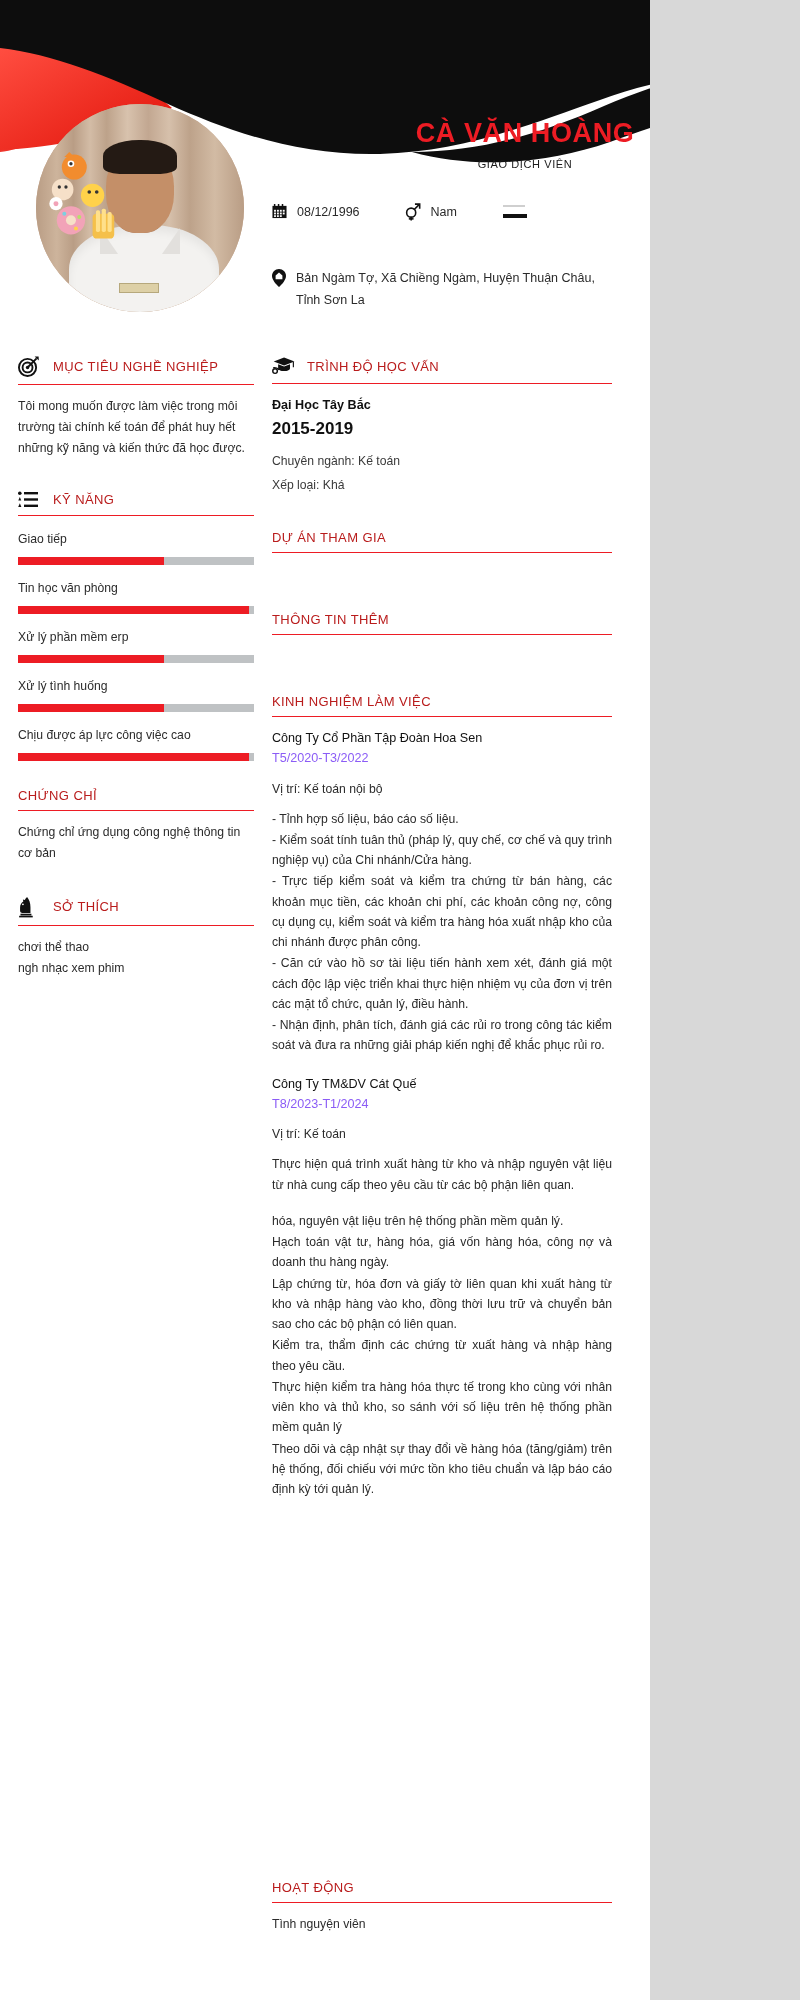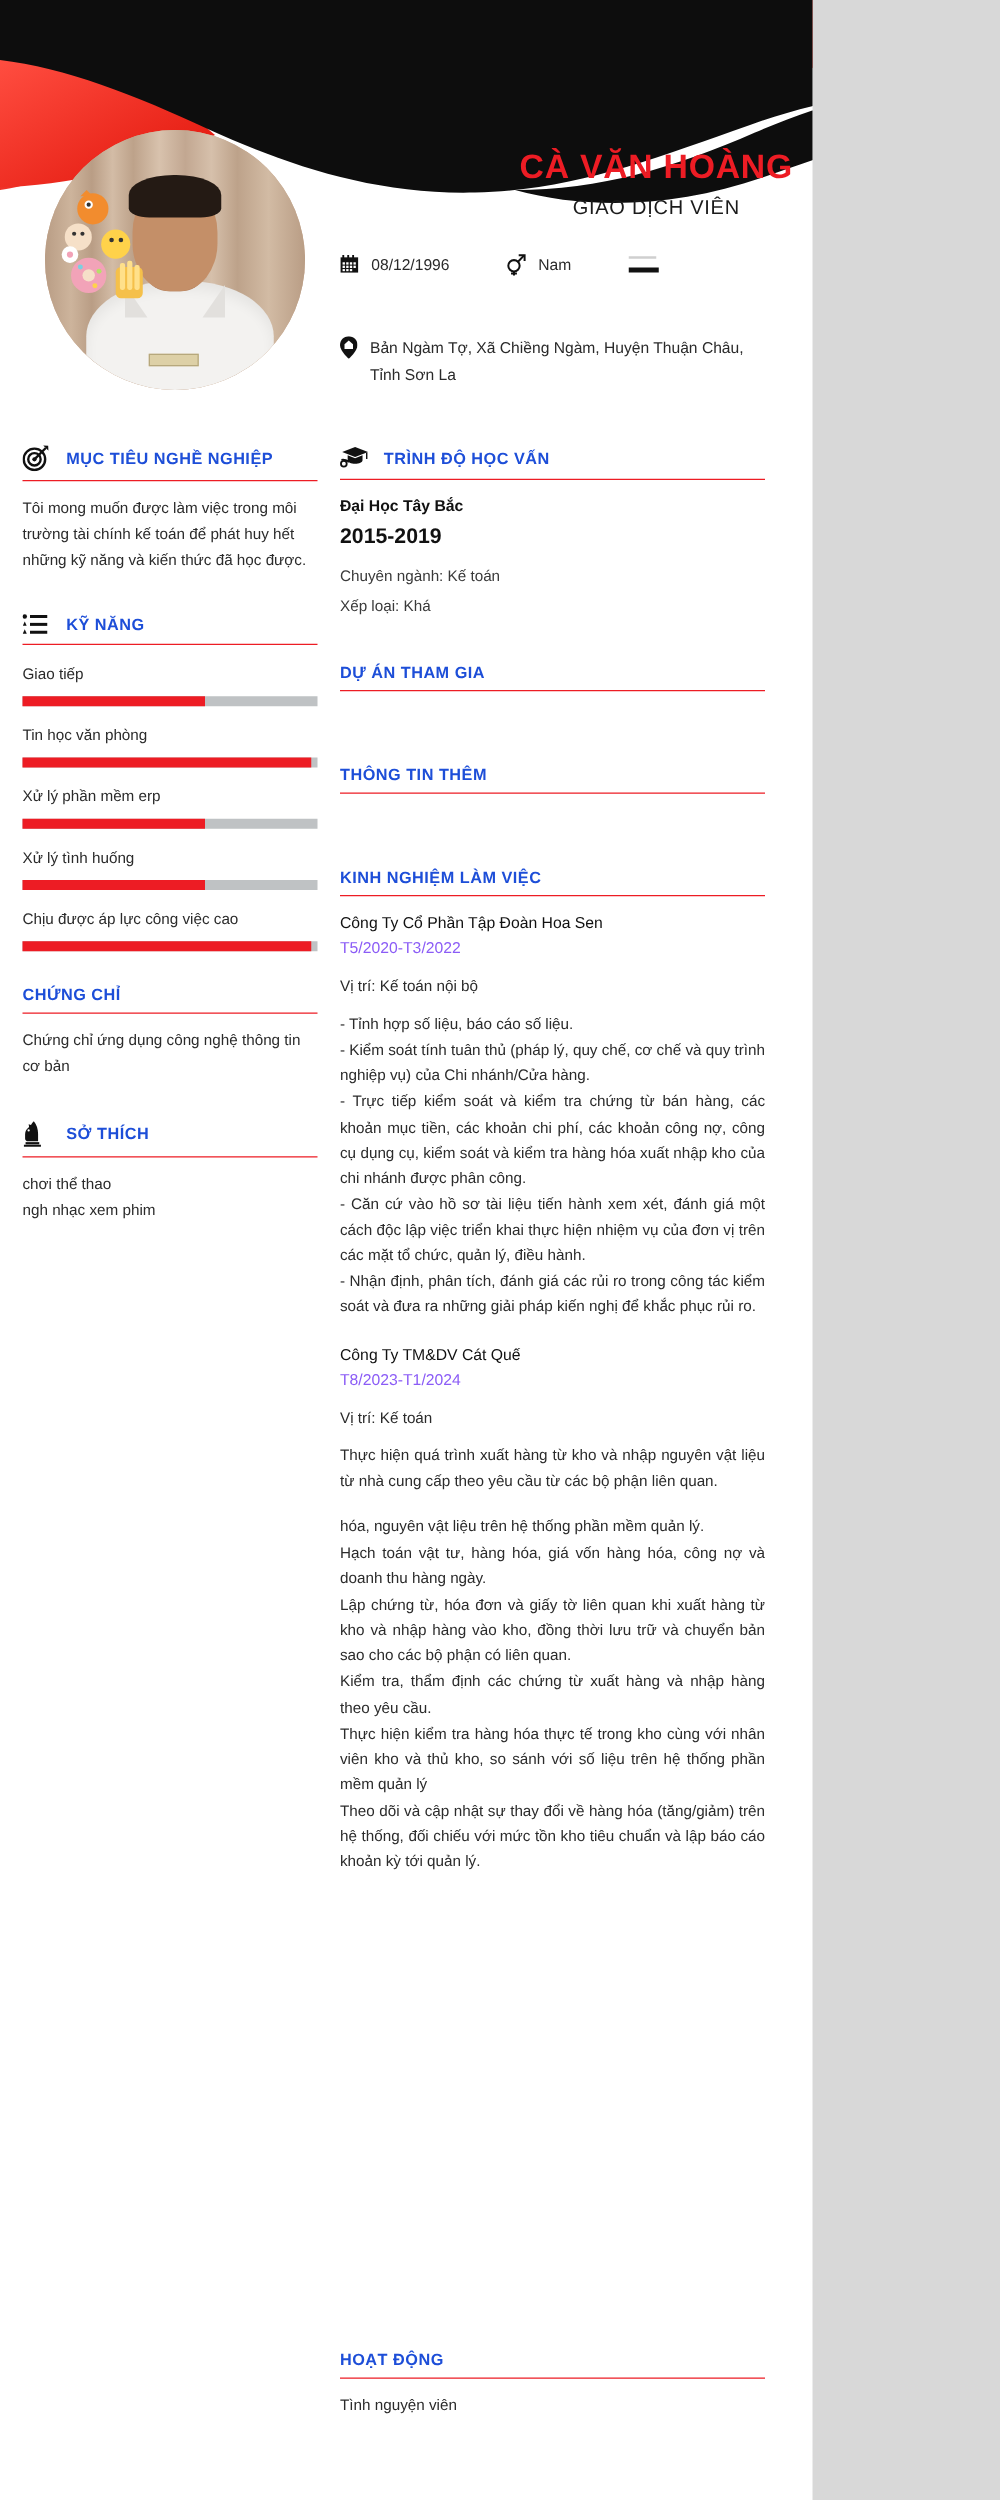--- a/index.html
+++ b/index.html
@@ -111,21 +111,21 @@
     font-weight: bold;
     letter-spacing: .6px;
     z-index: 5;
   }
   .job-title {
     position: absolute;
     left: 275px; top: 158px;
     width: 500px;
     text-align: center;
     color: #1b1b1b;
-    font-size: 16px;
+    font-size: 11px;
     letter-spacing: .6px;
     z-index: 5;
   }
 
   
   .contact-row {
     position: absolute;
     left: 272px; top: 202px;
     width: 500px;
     display: flex;
@@ -182,22 +182,22 @@
   .sec-head .sec-ic {
     width: 24px;
     display: flex;
     align-items: center;
     justify-content: flex-start;
     margin-right: 11px;
     flex: 0 0 auto;
   }
   .sec-head .sec-tt {
     font-size: 13px;
-    font-weight: bold;
-    color: #1d4ed8;
+    font-weight: normal;
+    color: #b91c1c;
     letter-spacing: .4px;
   }
   .sec-rule {
     height: 1px;
     background: #ed1c24;
     width: 100%;
   }
   .sec-body {
     padding-top: 11px;
     font-size: 12.2px;
@@ -588,21 +588,21 @@
           <div class="job-period">T8/2023-T1/2024</div>
           <div class="job-role">Vị trí: Kế toán</div>
           <div class="job-desc">
             <p>Thực hiện quá trình xuất hàng từ kho và nhập nguyên vật liệu từ nhà cung cấp theo yêu cầu từ các bộ phận liên quan.</p>
             <p style="height:14px"></p>
             <p>hóa, nguyên vật liệu trên hệ thống phần mềm quản lý.</p>
             <p>Hạch toán vật tư, hàng hóa, giá vốn hàng hóa, công nợ và doanh thu hàng ngày.</p>
             <p>Lập chứng từ, hóa đơn và giấy tờ liên quan khi xuất hàng từ kho và nhập hàng vào kho, đồng thời lưu trữ và chuyển bản sao cho các bộ phận có liên quan.</p>
             <p>Kiểm tra, thẩm định các chứng từ xuất hàng và nhập hàng theo yêu cầu.</p>
             <p>Thực hiện kiểm tra hàng hóa thực tế trong kho cùng với nhân viên kho và thủ kho, so sánh với số liệu trên hệ thống phần mềm quản lý</p>
-            <p>Theo dõi và cập nhật sự thay đổi về hàng hóa (tăng/giảm) trên hệ thống, đối chiếu với mức tồn kho tiêu chuẩn và lập báo cáo khoản kỳ tới quản lý.</p>
+            <p>Theo dõi và cập nhật sự thay đổi về hàng hóa (tăng/giảm) trên hệ thống, đối chiếu với mức tồn kho tiêu chuẩn và lập báo cáo định kỳ tới quản lý.</p>
           </div>
         </div>
       </div>
     </div>
   </div>
 
   <div class="col-footer">
     <div class="sec-head noicon">
       <span class="sec-tt">HOẠT ĐỘNG</span>
     </div>

